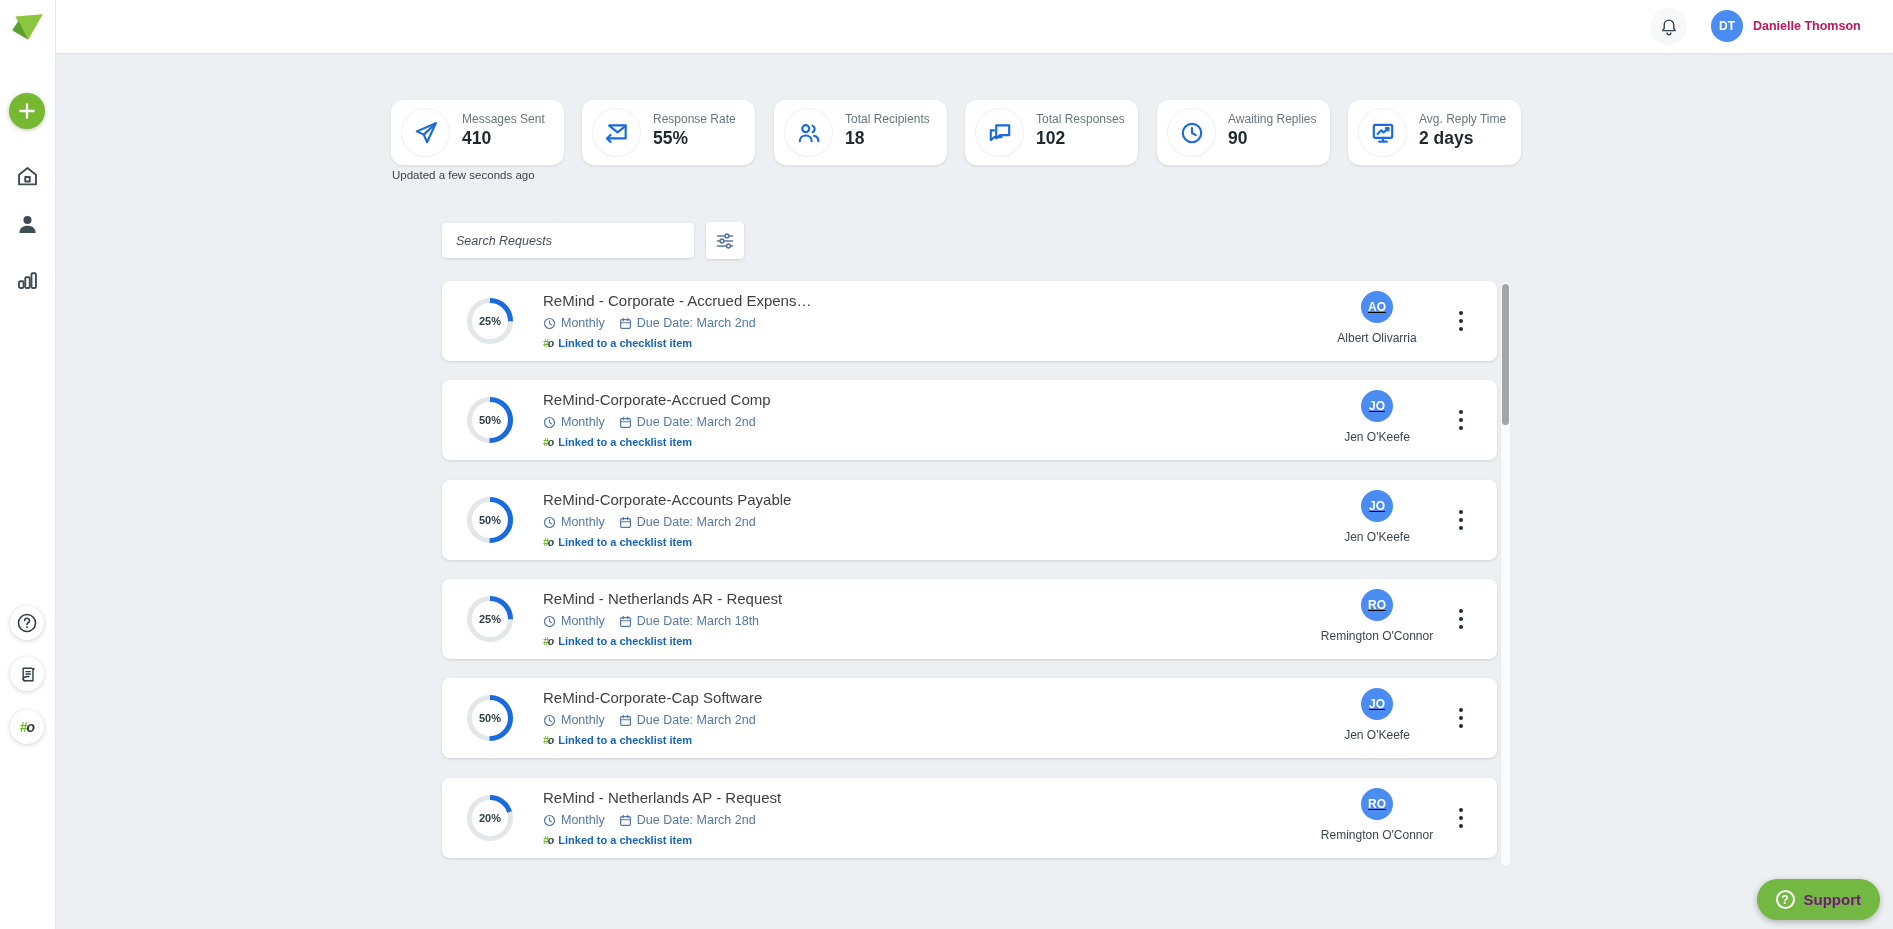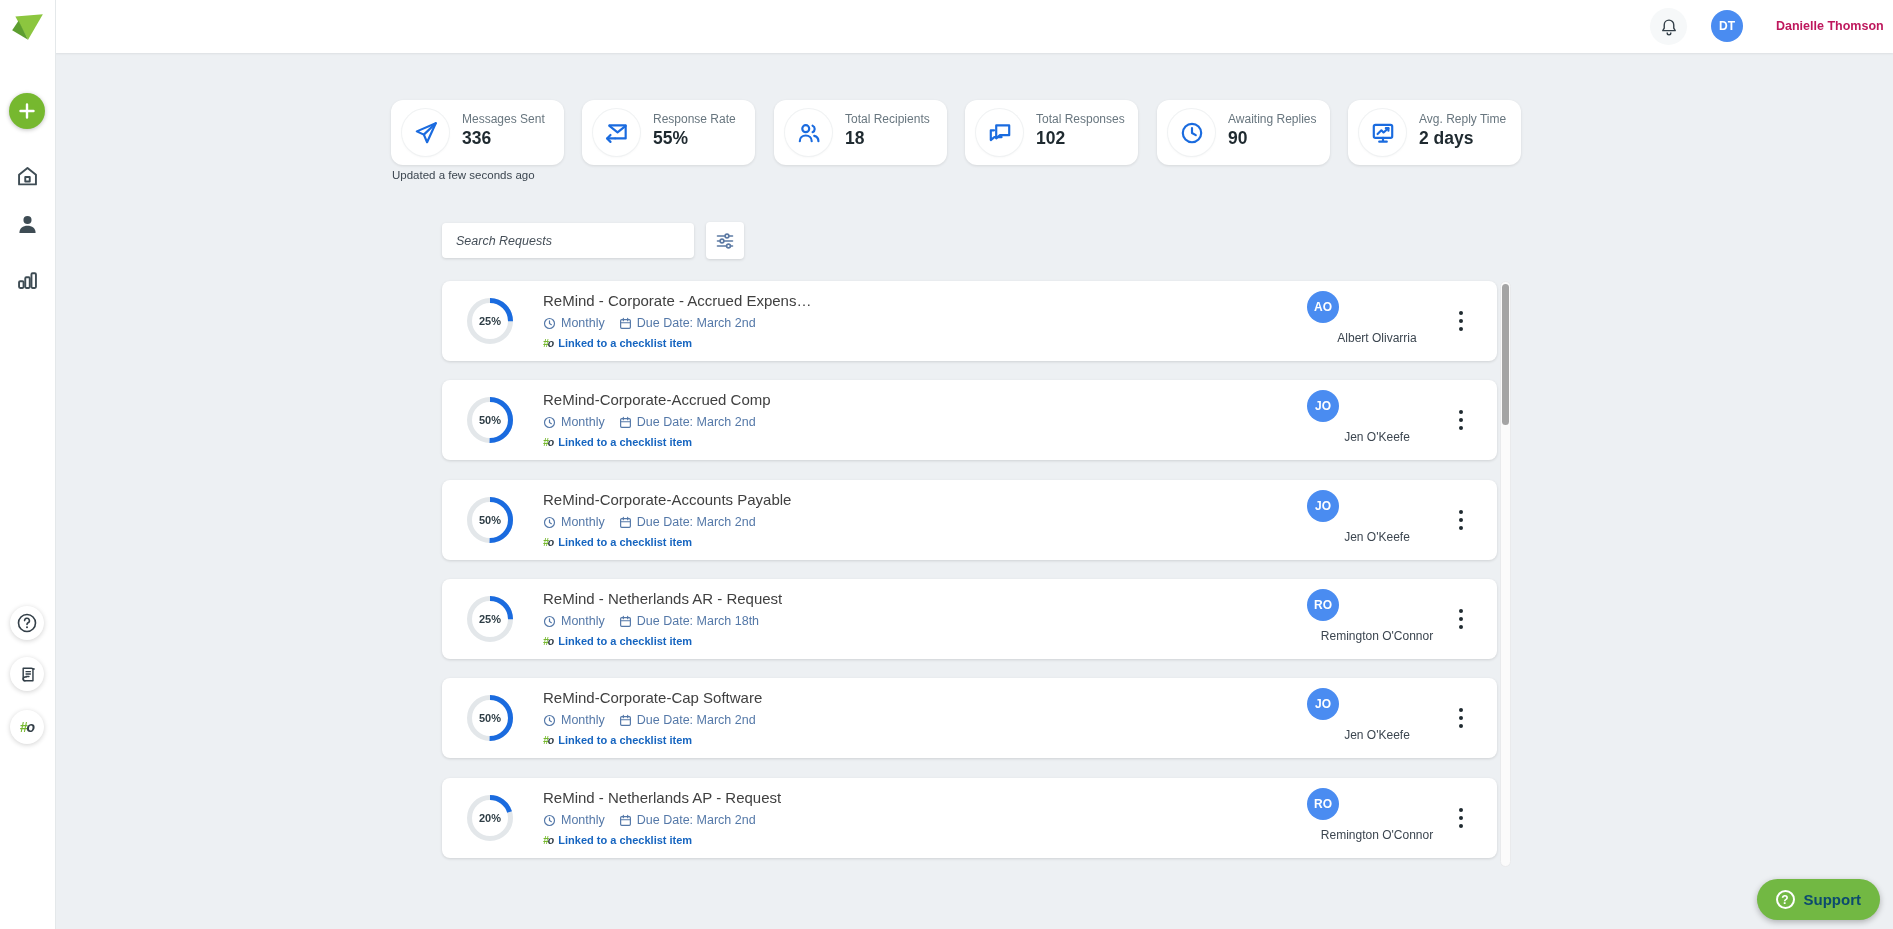--- a/index.html
+++ b/index.html
@@ -22,21 +22,21 @@
     display:flex;align-items:center;justify-content:center;cursor:pointer;}
   .fqmark{font-style:italic;font-weight:bold;letter-spacing:-1px;}
   .fqmark .g{color:#76b82f;font-style:italic;}
   .fqmark .d{color:#333f48;font-style:italic;}
   .side-mark{font-size:14px;}
   
   .topbar{position:absolute;left:55px;top:0;width:1838px;height:53px;background:#ffffff;
     box-shadow:0 1px 2px rgba(0,0,0,.07);z-index:20;}
   .bell-wrap{position:absolute;left:1595px;top:8px;width:37px;height:37px;border-radius:50%;
     background:#f6f8f9;display:flex;align-items:center;justify-content:center;cursor:pointer;}
-  .user-chip{position:absolute;left:1656px;top:10px;display:flex;align-items:center;cursor:pointer;gap:23px;}
+  .user-chip{position:absolute;left:1656px;top:10px;display:flex;align-items:center;cursor:pointer;}
   .avatar{width:32px;height:32px;border-radius:50%;background:#4a8cf1;color:#ffffff;
     display:flex;align-items:center;justify-content:center;font-size:12px;font-weight:bold;}
   .user-name{margin-left:10px;font-size:12.5px;font-weight:bold;color:#be185d;}
   
   .stat-card{position:absolute;top:100px;width:173px;height:65px;background:#ffffff;border-radius:12px;
     box-shadow:0 1px 3px rgba(0,0,0,.10);}
   .stat-icon{position:absolute;left:11px;top:9px;width:47px;height:47px;border-radius:50%;
     background:#ffffff;box-shadow:0 0 0 1px #f0f2f3, 0 1px 3px rgba(0,0,0,.06);
     display:flex;align-items:center;justify-content:center;}
   .stat-label{position:absolute;left:71px;top:12px;font-size:12px;color:#68767f;white-space:nowrap;}
@@ -57,35 +57,35 @@
   .ring-val{fill:none;stroke:#1a6bdf;stroke-width:5;transform:rotate(-90deg);transform-origin:center;}
   .pct{position:absolute;left:24px;top:16px;width:48px;height:48px;display:flex;align-items:center;
     justify-content:center;font-size:11px;font-weight:bold;color:#2f3e46;text-align:center;}
   .req-title{position:absolute;left:101px;top:11px;font-size:15px;color:#404040;max-width:640px;
     white-space:nowrap;overflow:hidden;}
   .req-meta{position:absolute;left:101px;top:35px;display:flex;align-items:center;font-size:12.5px;color:#5478a8;}
   .req-meta svg{margin-right:5px;display:block;}
   .meta-gap{width:14px;}
   .req-linked{position:absolute;left:101px;top:56px;display:flex;align-items:center;font-size:11px;font-weight:bold;color:#1665c0;}
   .req-linked .fqmark{font-size:10.5px;margin-right:5px;}
-  .req-avatar{position:absolute;left:865px;top:10px;}
+  .req-avatar{position:absolute;left:919px;top:10px;text-decoration:underline;}
   .req-assignee{position:absolute;left:835px;top:50px;width:200px;text-align:center;font-size:12px;color:#3c4650;}
   .kebab{position:absolute;left:1008px;top:26px;width:22px;height:28px;display:flex;flex-direction:column;
     align-items:center;justify-content:center;cursor:pointer;}
   .kebab i{display:block;width:4px;height:4px;border-radius:50%;background:#1f2a30;margin:2px 0;}
   
   .scroll-track{position:absolute;left:1500px;top:281px;width:11px;height:586px;background:#fbfbfb;
     border:1px solid #e9eaec;border-radius:6px;box-sizing:border-box;}
   .scroll-thumb{position:absolute;left:1px;top:2px;width:7px;height:141px;background:#a4a4a4;border-radius:4px;cursor:pointer;}
   
   .support-btn{position:absolute;right:13px;bottom:9px;height:41px;padding:0 19px;border-radius:21px;
     background:#72b843;display:flex;align-items:center;box-shadow:0 2px 6px rgba(0,0,0,.28);cursor:pointer;}
   .support-q{width:19px;height:19px;border-radius:50%;border:2px solid #ffffff;color:#ffffff;font-size:12px;
     font-weight:bold;display:flex;align-items:center;justify-content:center;box-sizing:border-box;}
-  .support-label{margin-left:9px;color:#0c4a6e;font-size:15px;font-weight:bold;text-align:right;}
+  .support-label{margin-left:9px;color:#701a75;font-size:15px;font-weight:bold;text-align:right;}
 </style>
 </head>
 <body>
 
 <div class="sidebar">
   <svg class="logo" viewBox="0 0 34 34">
     <polygon points="6,8 32,6 18,30" fill="#8cc63f"></polygon>
     <polygon points="9,12 18,30 3,21" fill="#5d9e2f"></polygon>
   </svg>
 
@@ -147,21 +147,21 @@
 </div>
 
 <div class="stat-card" style="left:391px">
   <div class="stat-icon">
     <svg width="26" height="26" viewBox="0 0 24 24" fill="none" stroke="#1a6bdf" stroke-width="2" stroke-linejoin="round" stroke-linecap="round">
       <path d="M21 3 L3.5 10.5 L10 13.5 L13 20.5 Z"></path>
         <path d="M10 13.5 L21 3"></path>
     </svg>
   </div>
   <div class="stat-label">Messages Sent</div>
-  <div class="stat-value">336</div>
+  <div class="stat-value">410</div>
 </div>
 <div class="stat-card" style="left:582px">
   <div class="stat-icon">
     <svg width="26" height="26" viewBox="0 0 24 24" fill="none" stroke="#1a6bdf" stroke-width="2" stroke-linejoin="round" stroke-linecap="round">
       <path d="M5 5 H20 V17 H10.5"></path>
         <path d="M5 5.5 L12.5 11.5 L20 5.5"></path>
       <path d="M10 17 H3.2"></path>
         <path d="M6 13.8 L2.8 17 L6 20.2"></path>
     </svg>
   </div>

